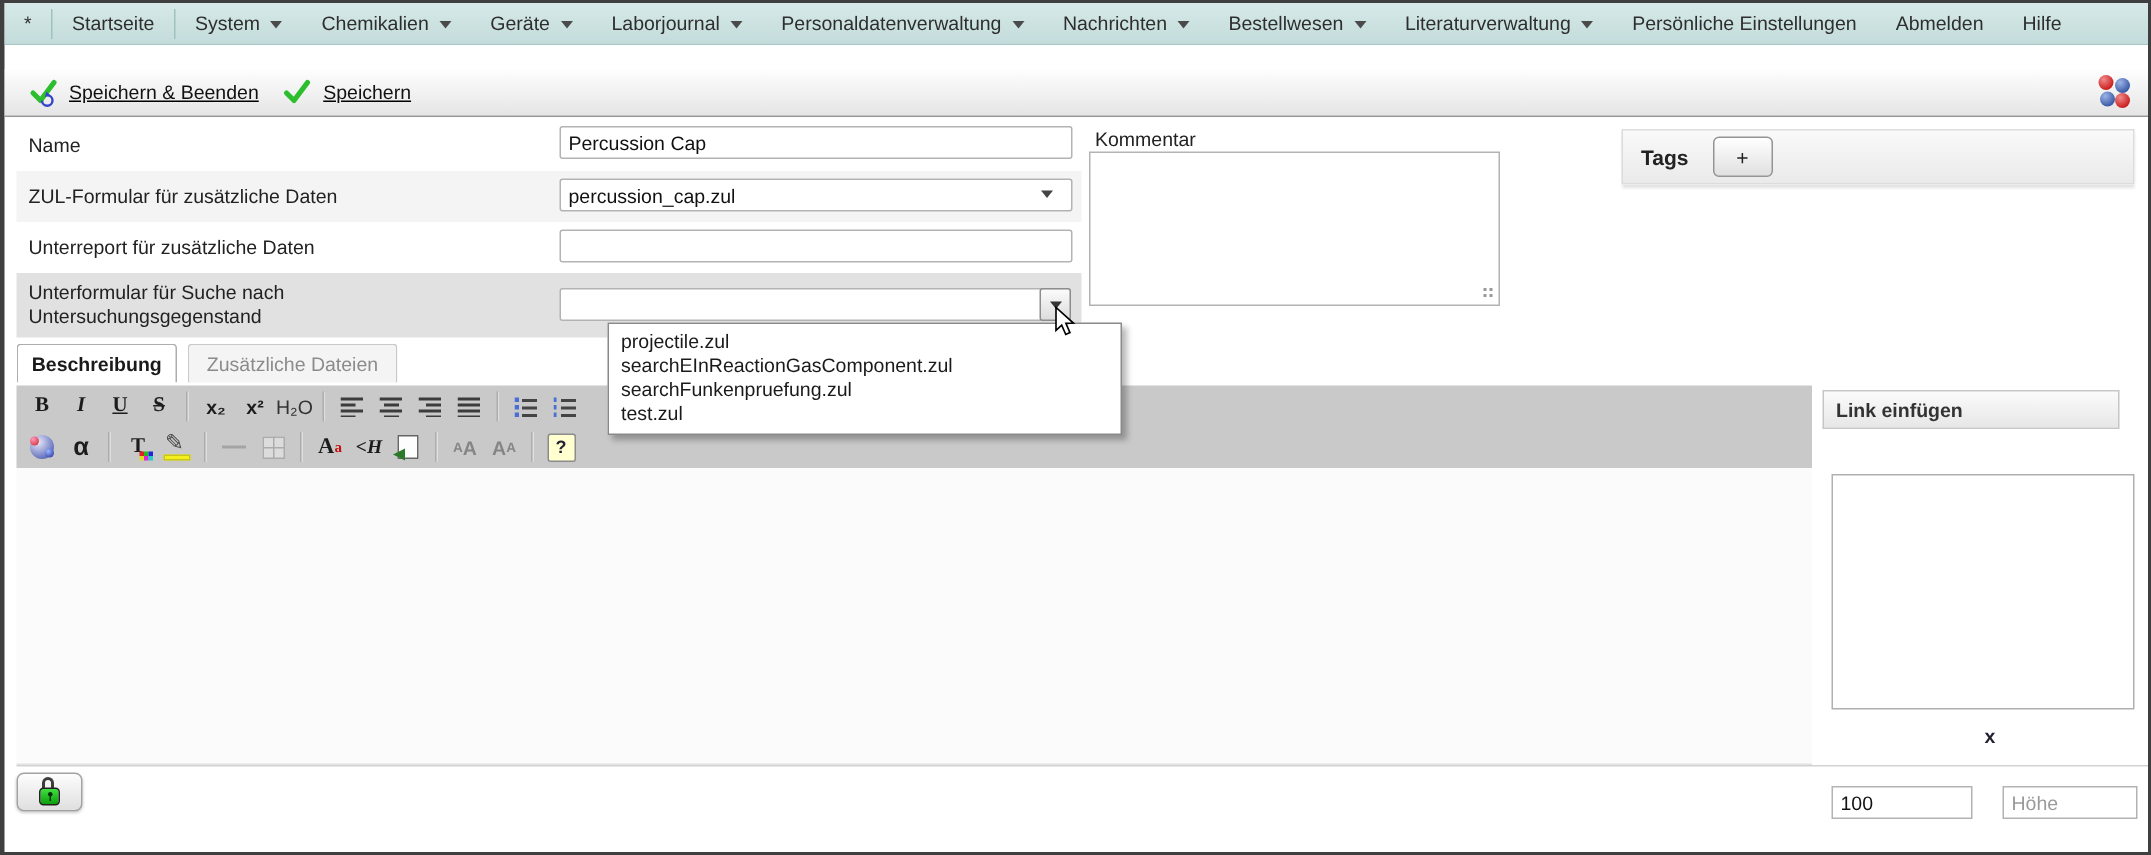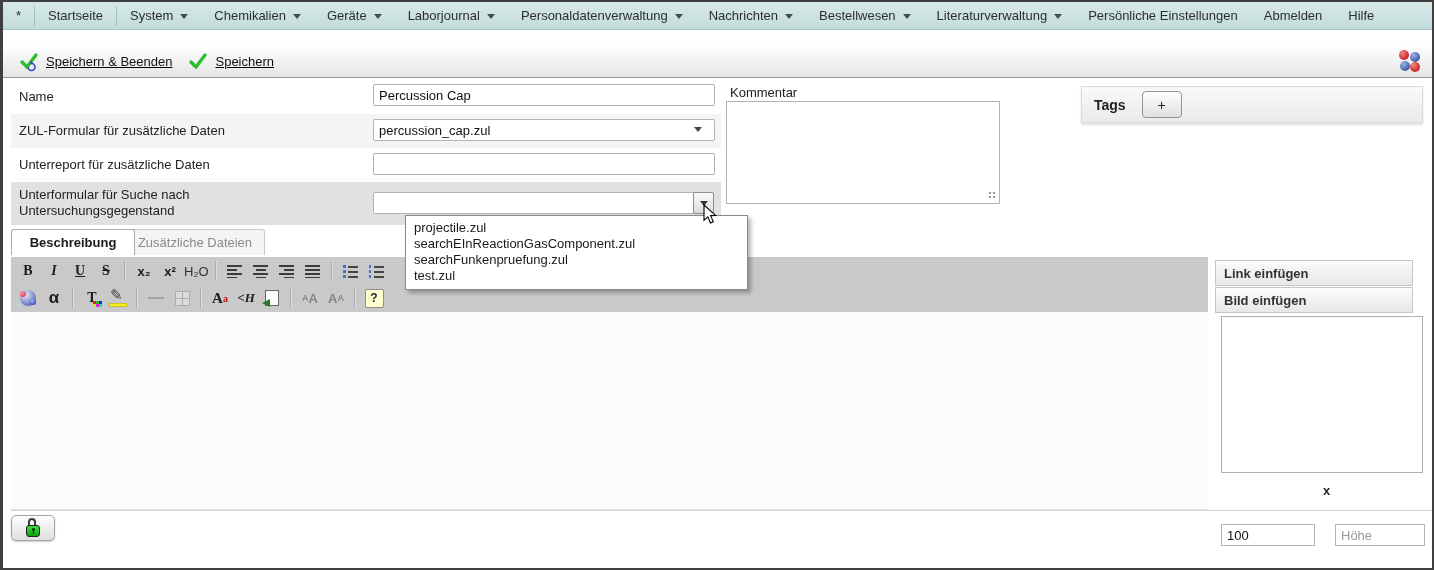--- a/index.html
+++ b/index.html
@@ -64,21 +64,21 @@
   .tags{position:absolute;left:1078px;top:84px;width:342px;height:37px;
        background:linear-gradient(#f9f9f9,#eaeaea);border:1px solid #dcdcdc;
        box-shadow:0 2px 2px rgba(0,0,0,.12);display:flex;align-items:center;box-sizing:border-box;}
   .tags-label{font-weight:bold;font-size:14px;color:#222;margin-left:12px;}
   .tag-add{margin-left:16px;width:38px;height:25px;border:1px solid #949494;border-radius:4px;
        background:linear-gradient(#ffffff,#e0e0e0);font-size:14px;color:#222;
        display:flex;align-items:center;justify-content:center;cursor:pointer;}
   
   .tab{position:absolute;top:227px;height:26px;box-sizing:border-box;border-radius:3px 3px 0 0;
        display:flex;align-items:center;justify-content:center;font-size:13px;cursor:pointer;}
-  .tab-active{left:8px;width:124px;background:#fff;border:1px solid #adadad;border-bottom:none;
+  .tab-active{left:8px;width:107px;background:#fff;border:1px solid #adadad;border-bottom:none;
        font-weight:bold;color:#1a1a1a;z-index:5;}
   .tab-idle{left:122px;width:140px;background:#f4f4f4;border:1px solid #c9c9c9;border-bottom:none;color:#8b8b8b;}
   
   .ed-toolbar{position:absolute;left:8px;top:255px;width:1197px;height:55px;background:#c9c9c9;}
   .ed-row{position:absolute;left:4px;display:flex;align-items:center;height:24px;}
   .ed-row1{top:2px;} .ed-row2{top:29px;}
   .ed-btn{min-width:24px;height:22px;margin:0 1px;display:flex;align-items:center;justify-content:center;
        font-size:14px;color:#1c1c1c;cursor:pointer;position:relative;}
   .ed-sep{width:1px;height:20px;background:#adadad;border-right:1px solid #dedede;margin:0 5px;}
   .g-b{font-weight:bold;font-family:"Liberation Serif",serif;}
@@ -392,23 +392,20 @@
         <span class="help-btn">?</span>
       </span>
     </div>
   </div>
 
   <div class="ed-content"></div>
 
   <div class="acc acc1">
       <span>Link einfügen</span>
     </div>
-  <div class="acc acc2">
-      <span>Bild einfügen</span>
-    </div>
   <div class="img-box"></div>
   <input class="dim-input w-input" value="100" style="">
   <span class="x-label">x</span>
   <input class="dim-input h-input" placeholder="Höhe" style="">
 
   <div class="footer-line"></div>
   <div class="right-line"></div>
   <div class="lock-btn">
     <span class="lock">
       <span class="shackle"></span>

